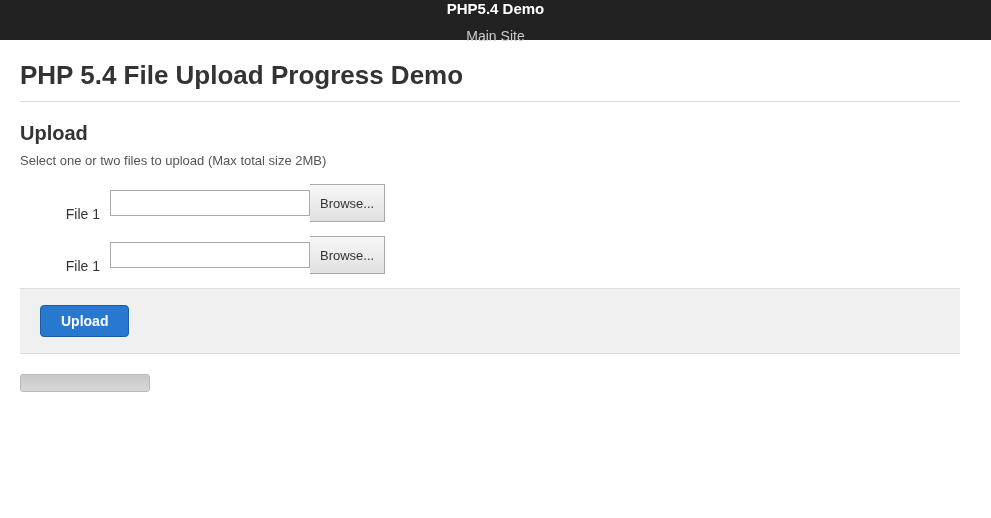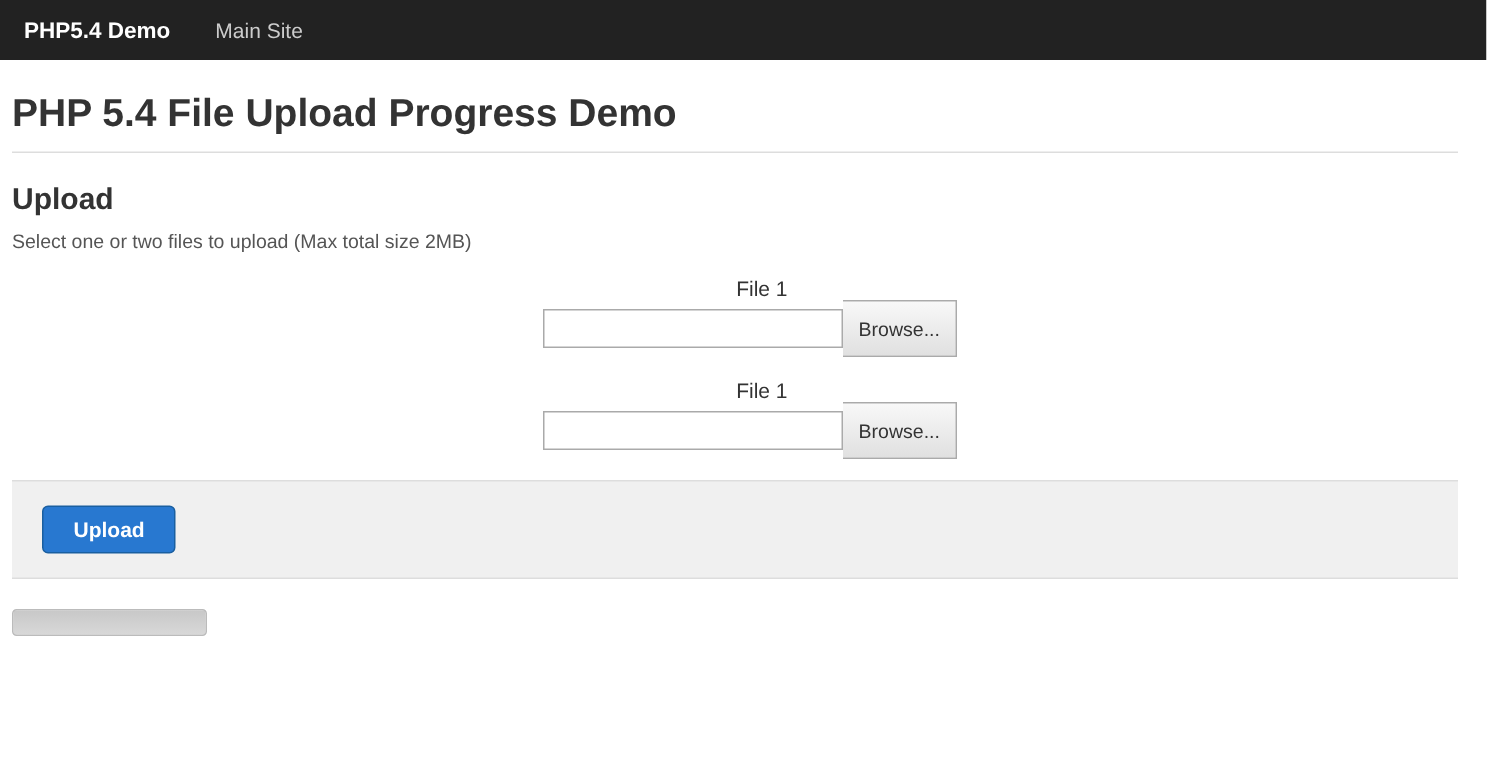--- a/index.html
+++ b/index.html
@@ -15,20 +15,21 @@
       color: #333;
     }
 
     
     nav {
       background-color: #222;
       display: flex;
       align-items: center;
       padding: 0;
       height: 40px;
+      flex-direction: column;
     }
 
     .nav-brand {
       color: #fff;
       font-size: 15px;
       font-weight: bold;
       padding: 0 16px;
       height: 100%;
       display: flex;
       align-items: center;
@@ -40,21 +41,21 @@
       padding: 11px 14px;
       height: 100%;
       display: flex;
       align-items: center;
       cursor: pointer;
       text-decoration: none;
     }
 
     
     .main-content {
-      padding: 20px 8px;
+      padding: 20px 20px;
       max-width: 980px;
     }
 
     .page-title {
       font-size: 26px;
       font-weight: bold;
       color: #333;
       margin-bottom: 10px;
       padding-bottom: 10px;
       border-bottom: 1px solid #ddd;
@@ -74,24 +75,23 @@
       margin-bottom: 16px;
     }
 
     
     .form-area {
       margin-bottom: 0;
     }
 
     .form-row {
       display: flex;
-      align-items: center;
+      align-items: flex-end;
       margin-bottom: 14px;
       padding-left: 20px;
-      flex-direction: column;
     }
 
     .form-label {
       width: 60px;
       text-align: right;
       margin-right: 10px;
       font-size: 14px;
       color: #333;
     }
 

